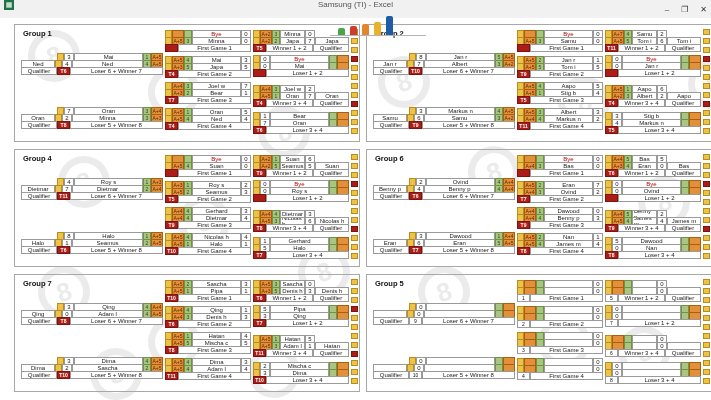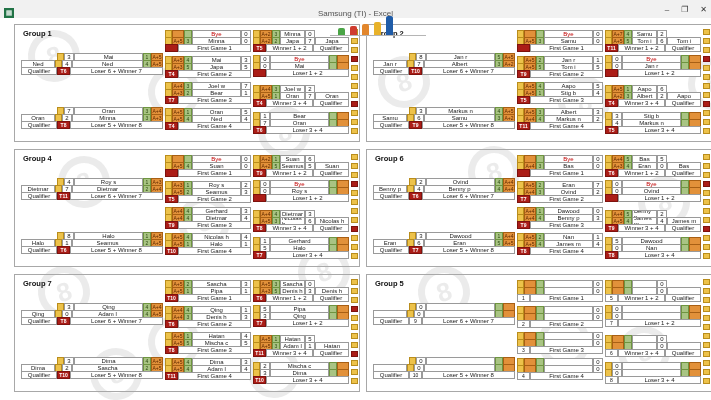--- a/index.html
+++ b/index.html
@@ -1,20 +1,20 @@
 <!DOCTYPE html>
 <html><head>
 <meta charset="utf-8">
 <style>
   html,body{margin:0;padding:0;background:#fff;}
   #stage{position:relative;width:711px;height:400px;background:#fdfdfd;overflow:hidden;
          font-family:"Liberation Sans", sans-serif;}
   
   .titlebar{position:absolute;left:0;top:0;width:711px;height:18px;background:#f1f1f1;
-            border-bottom:1px solid #d2d2d2;display:flex;align-items:flex-end;}
+            border-bottom:1px solid #d2d2d2;display:flex;align-items:flex-start;}
   .appicon{width:10px;height:10px;margin-left:4px;background:#217346;color:#fff;font-size:7px;
            line-height:10px;text-align:center;}
   .wtitle{position:absolute;left:0;right:0;text-align:center;font-size:8px;color:#555;}
   .wbtns{position:absolute;right:4px;top:0;height:18px;display:flex;align-items:center;gap:12px;
          font-size:8px;color:#333;}
   .wbtns span{cursor:default;}
   
   .sheet{position:absolute;left:0;top:18px;width:711px;height:382px;background:#fff;}
   .wm{position:absolute;width:38px;height:38px;border:7px solid #dcdcdc;border-radius:50%;
       color:#dcdcdc;font-size:26px;font-weight:bold;display:flex;align-items:center;

